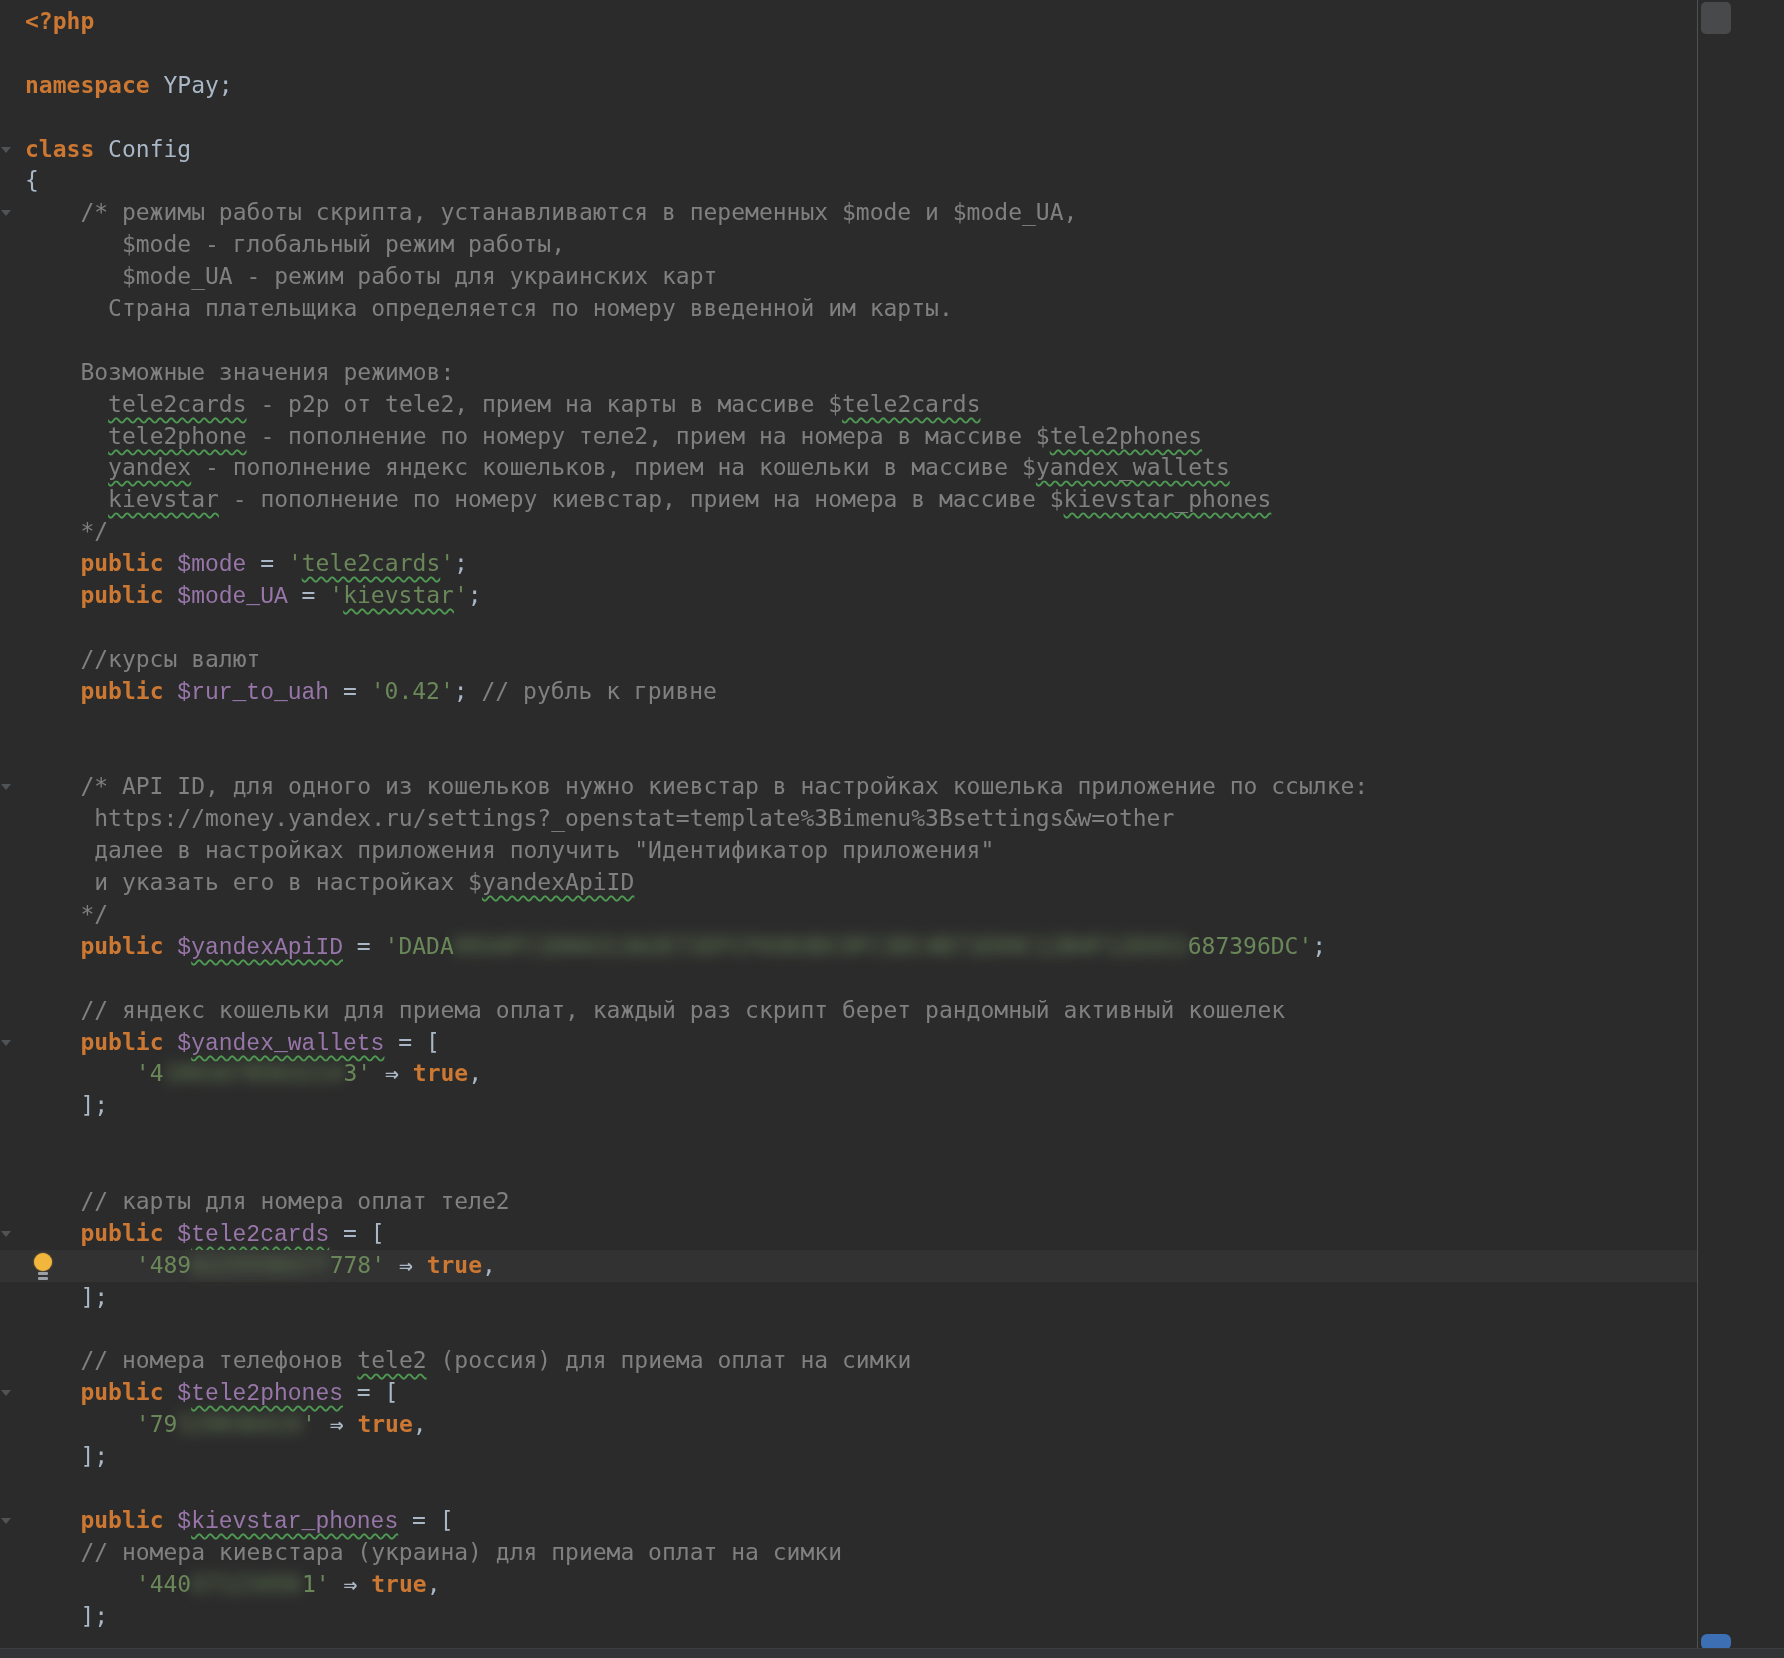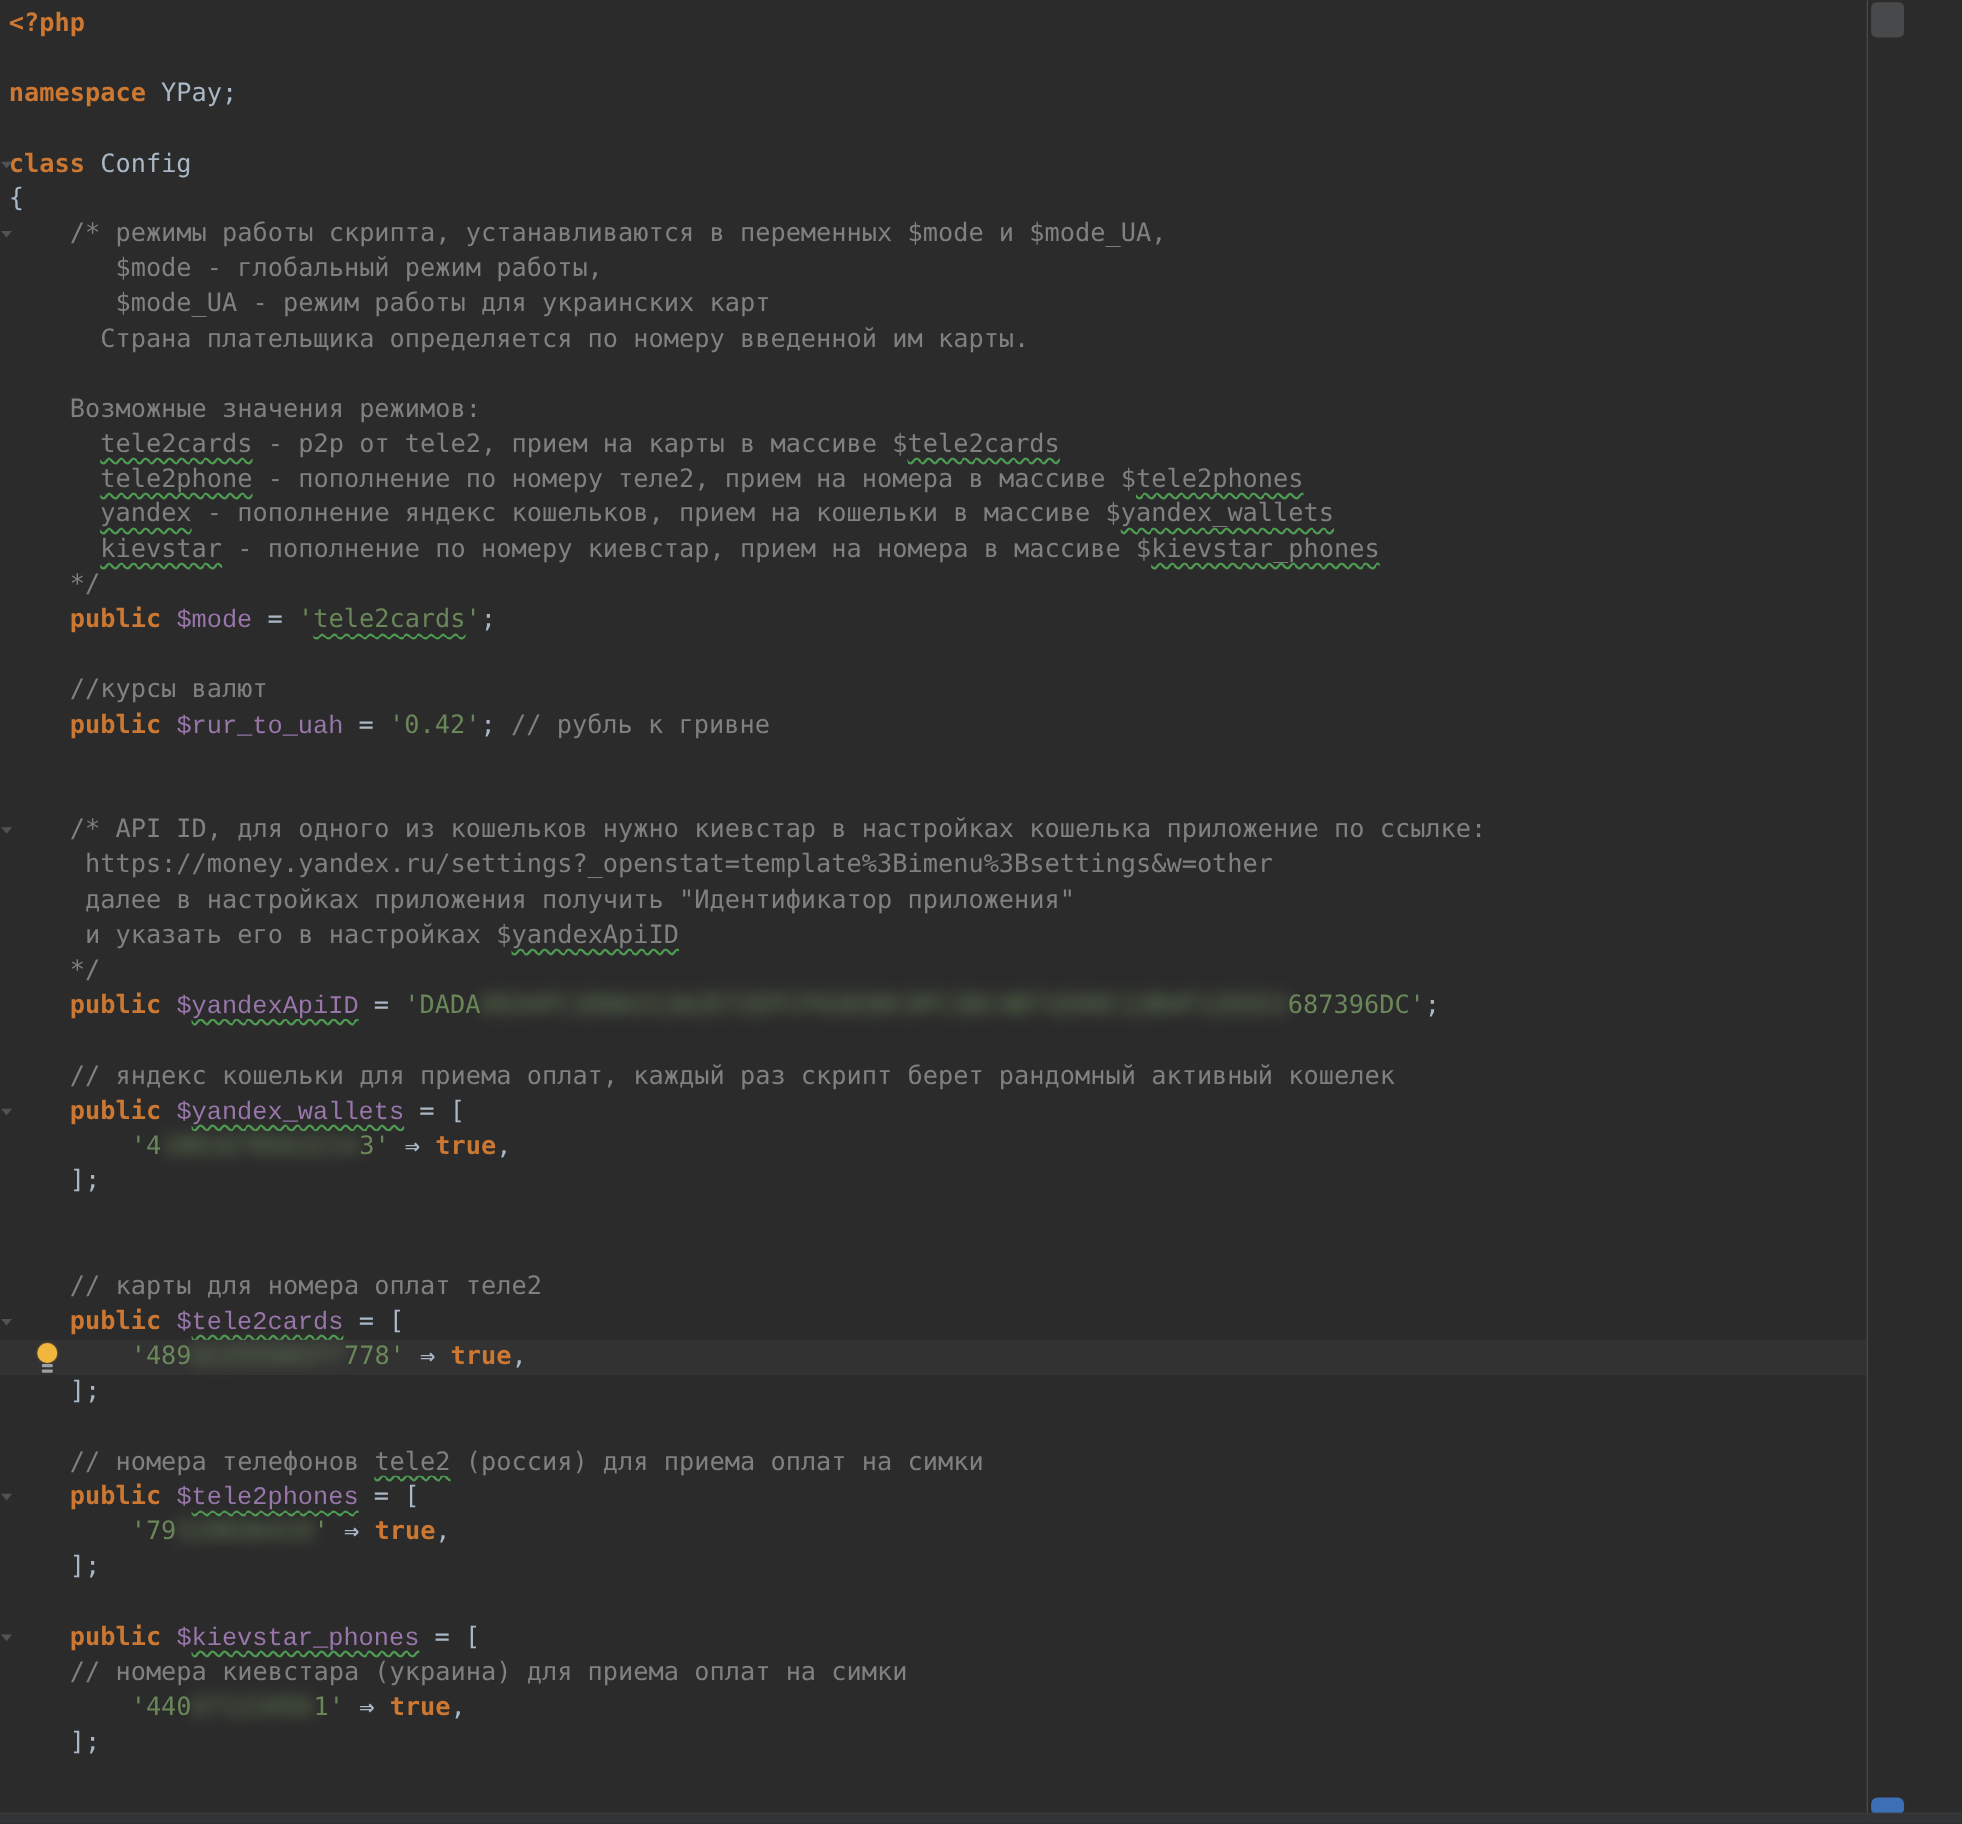--- a/index.html
+++ b/index.html
@@ -20,21 +20,21 @@
   }
   .code {
     position: absolute;
     left: 0; top: 6px;
     width: 1697px;
   }
   .line {
     position: relative;
     height: 31.9px;
     white-space: pre;
-    padding-left: 8px;
+    padding-left: 25px;
   }
   .line.current { background: var(--curline, #323232); }
 
   .tok-k { color: var(--kw, #cc7832); font-weight: bold; }
   .tok-p { color: var(--plain, #a9b7c6); }
   .tok-v { color: var(--vr, #9876aa); font-family: Liberation Mono, monospace; }
   .tok-s { color: var(--str, #6a8759); }
   .tok-c { color: var(--com, #808080); }
   .tok-a { color: var(--plain, #a9b7c6); font-weight: bold; }
   .tok-b {
@@ -129,20 +129,21 @@
       <div class="line"><span class="tok-c">       $mode_UA - режим работы для украинских карт</span></div>
       <div class="line"><span class="tok-c">      Страна плательщика определяется по номеру введенной им карты.</span></div>
       <div class="line"></div>
       <div class="line"><span class="tok-c">    Возможные значения режимов:</span></div>
       <div class="line"><span class="tok-c">      </span><span class="tok-c u">tele2cards</span><span class="tok-c"> - p2p от tele2, прием на карты в массиве $</span><span class="tok-c u">tele2cards</span></div>
       <div class="line"><span class="tok-c">      </span><span class="tok-c u">tele2phone</span><span class="tok-c"> - пополнение по номеру теле2, прием на номера в массиве $</span><span class="tok-c u">tele2phones</span></div>
       <div class="line"><span class="tok-c">      </span><span class="tok-c u">yandex</span><span class="tok-c"> - пополнение яндекс кошельков, прием на кошельки в массиве $</span><span class="tok-c u">yandex_wallets</span></div>
       <div class="line"><span class="tok-c">      </span><span class="tok-c u">kievstar</span><span class="tok-c"> - пополнение по номеру киевстар, прием на номера в массиве $</span><span class="tok-c u">kievstar_phones</span></div>
       <div class="line"><span class="tok-c">    */</span></div>
       <div class="line"><span class="tok-p">    </span><span class="tok-k">public</span><span class="tok-p"> </span><span class="tok-v">$mode</span><span class="tok-p"> = </span><span class="tok-s">'</span><span class="tok-s u">tele2cards</span><span class="tok-s">'</span><span class="tok-p">;</span></div>
+      <div class="line"><span class="tok-p">    </span><span class="tok-k">public</span><span class="tok-p"> </span><span class="tok-v">$mode_UA</span><span class="tok-p"> = </span><span class="tok-s">'</span><span class="tok-s u">kievstar</span><span class="tok-s">'</span><span class="tok-p">;</span></div>
       <div class="line"></div>
       <div class="line"><span class="tok-c">    //курсы валют</span></div>
       <div class="line"><span class="tok-p">    </span><span class="tok-k">public</span><span class="tok-p"> </span><span class="tok-v">$rur_to_uah</span><span class="tok-p"> = </span><span class="tok-s">'0.42'</span><span class="tok-p">; </span><span class="tok-c">// рубль к гривне</span></div>
       <div class="line"></div>
       <div class="line"></div>
       <div class="line"><span class="fold"></span><span class="tok-c">    /* API ID, для одного из кошельков нужно киевстар в настройках кошелька приложение по ссылке:</span></div>
       <div class="line"><span class="tok-c">     https://money.yandex.ru/settings?_openstat=template%3Bimenu%3Bsettings&amp;w=other</span></div>
       <div class="line"><span class="tok-c">     далее в настройках приложения получить "Идентификатор приложения"</span></div>
       <div class="line"><span class="tok-c">     и указать его в настройках $</span><span class="tok-c u">yandexApiID</span></div>
       <div class="line"><span class="tok-c">    */</span></div>

